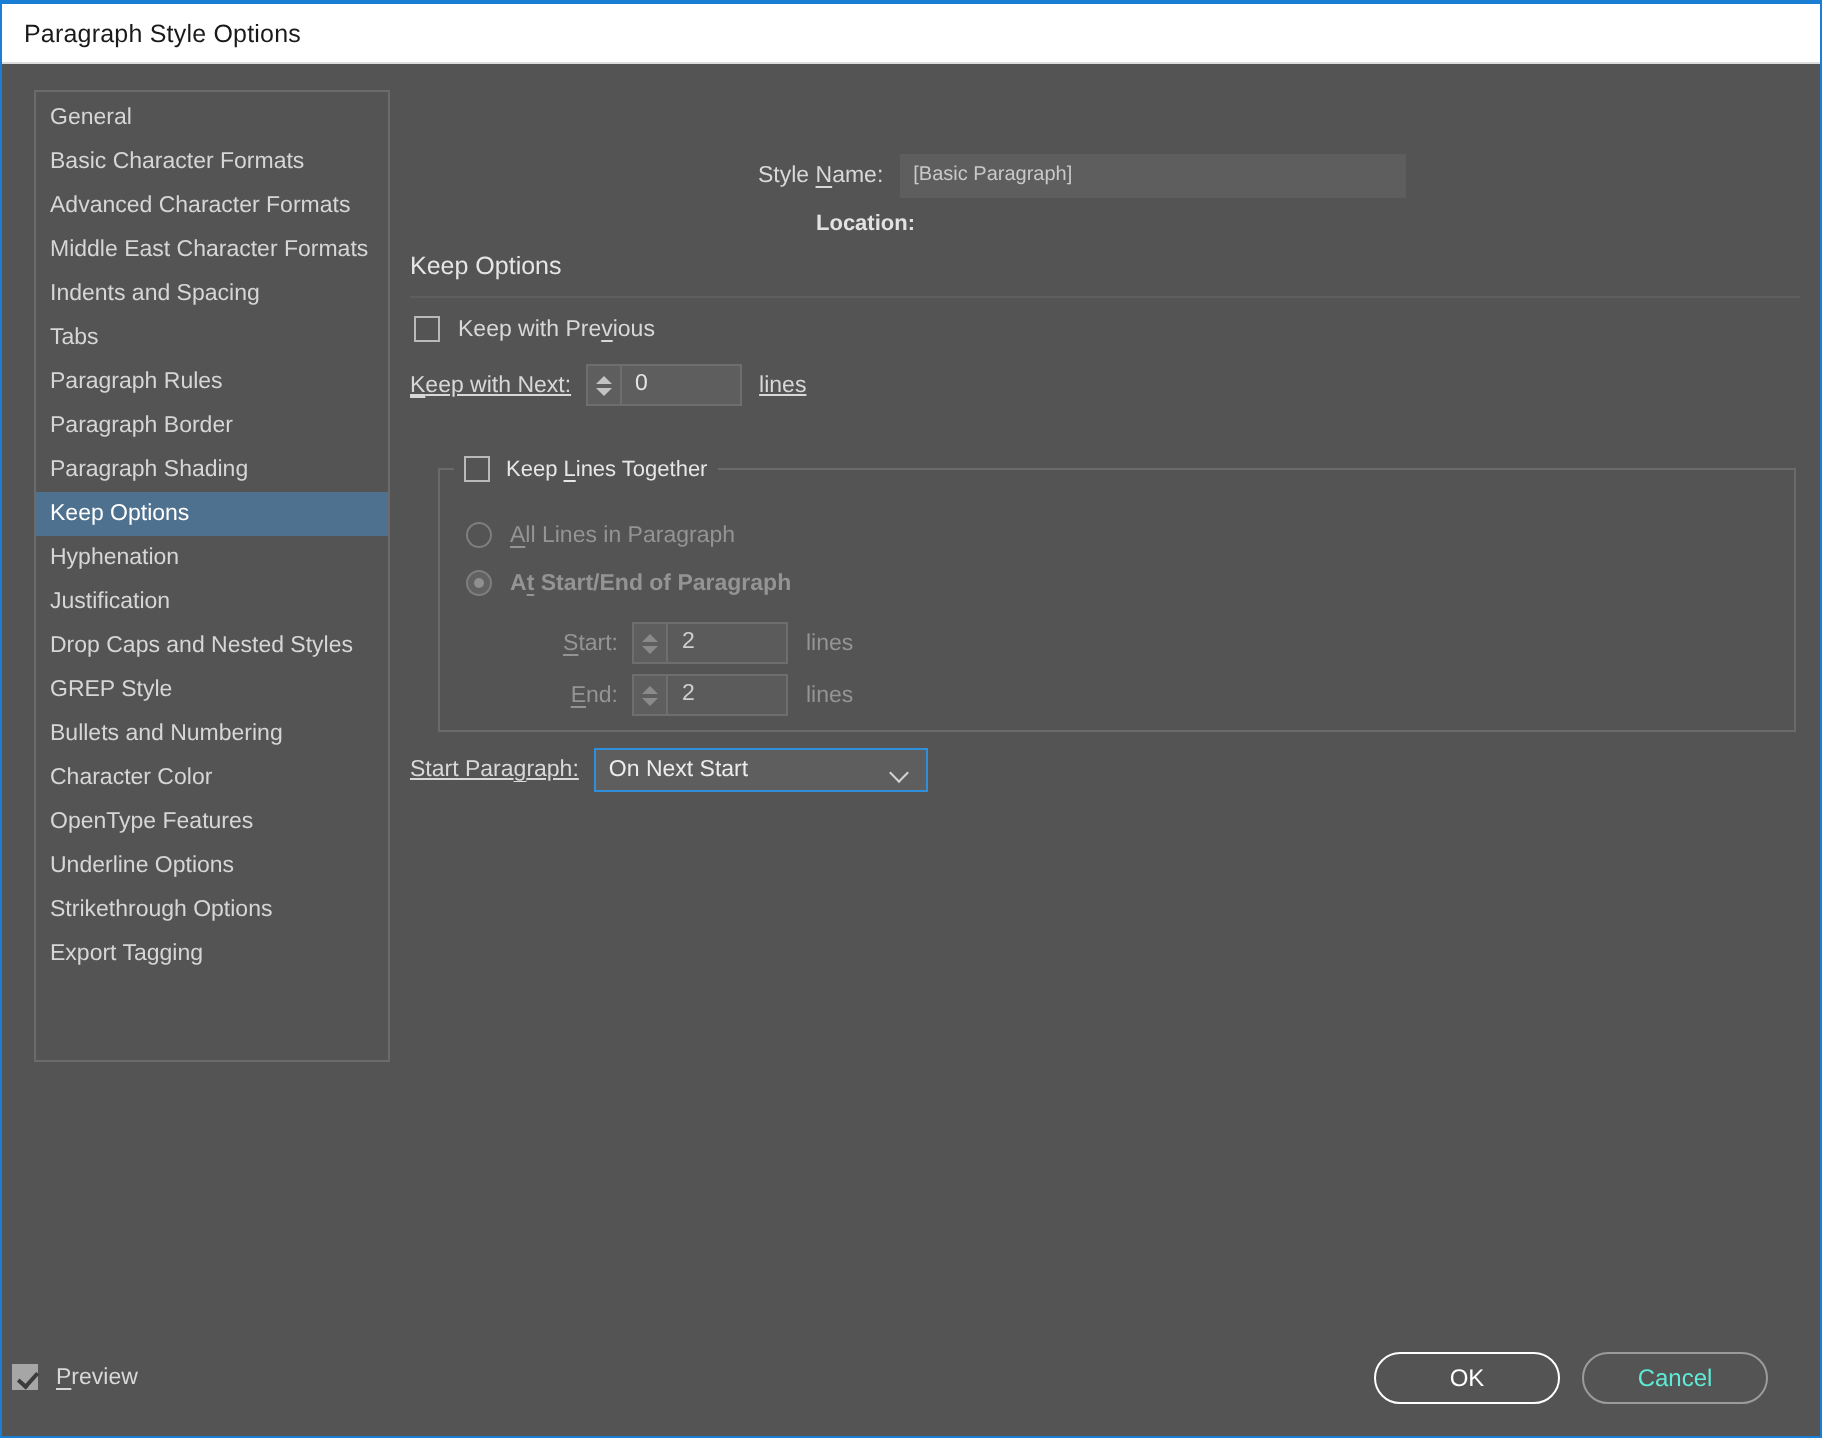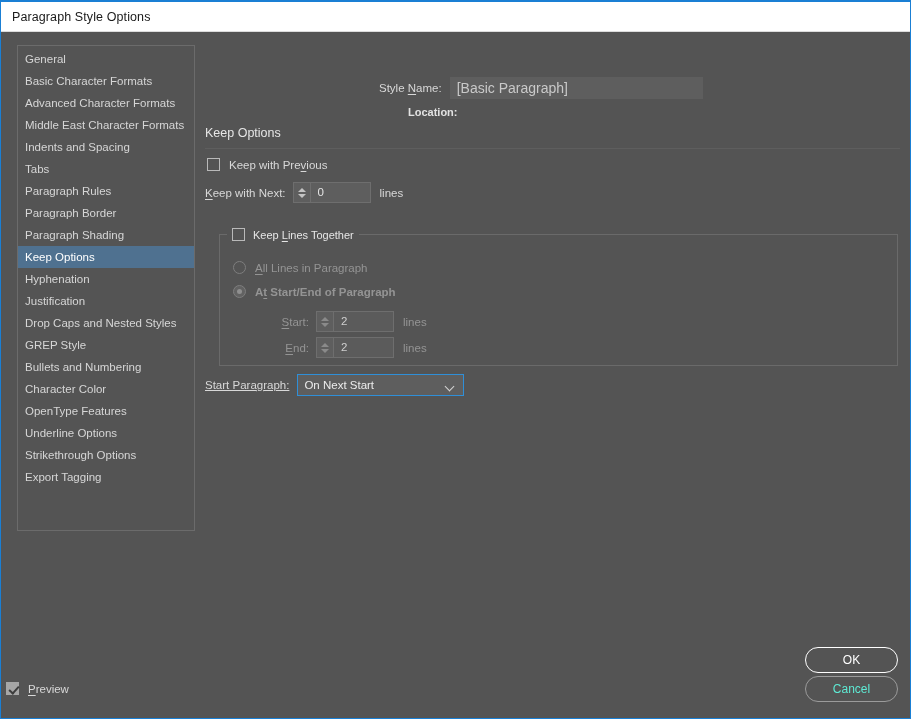--- a/index.html
+++ b/index.html
@@ -82,21 +82,21 @@
     position: absolute;
     left: 178px; top: 45px;
     display: flex; align-items: center;
   }
   #stylename-row .lbl { margin-right: 8px; }
   #stylename-field {
     width: 253px; height: 22px;
     background: #5e5e5e;
     border: 1px solid #5e5e5e;
     color: #c9c9c9;
-    font-size: 14px;
+    font-size: 10px;
     line-height: 20px;
     padding-left: 6px;
     white-space: nowrap;
     overflow: hidden;
   }
   #location-row {
     position: absolute;
     left: 207px; top: 74px;
     font-size: 11px;
     color: #e2e2e2;
@@ -161,21 +161,21 @@
 
   
   #keep-prev-row {
     position: absolute; left: 6px; top: 126px;
     display: flex; align-items: center; gap: 9px;
   }
   #keep-next-row {
     position: absolute; left: 4px; top: 150px;
     display: flex; align-items: center;
   }
-  #keep-next-row .lbl { margin-right: 7px; }
+  #keep-next-row .lbl { margin-right: 7px; text-decoration: underline; }
   #keep-next-row .units { margin-left: 9px; }
 
   
   .spin {
     width: 18px; height: 21px;
     background: #5e5e5e;
     border: 1px solid #6e6e6e;
     display: flex; flex-direction: column;
     align-items: center; justify-content: center;
     gap: 2px;
@@ -273,22 +273,22 @@
   }
 
   
   #preview-row {
     position: absolute;
     left: 5px; bottom: 23px;
     display: flex; align-items: center; gap: 9px;
   }
   #footer-buttons {
     position: absolute;
-    right: 12px; bottom: 16px;
-    display: flex; gap: 3px; flex-direction: column;
+    right: 26px; bottom: 16px;
+    display: flex; gap: 11px;
   }
   .pill {
     width: 93px; height: 26px;
     border-radius: 13px;
     background: transparent;
     display: flex; align-items: center; justify-content: center;
     font-size: 12px;
     color: #5eead4;
     border: 1px solid #9b9b9b;
   }

